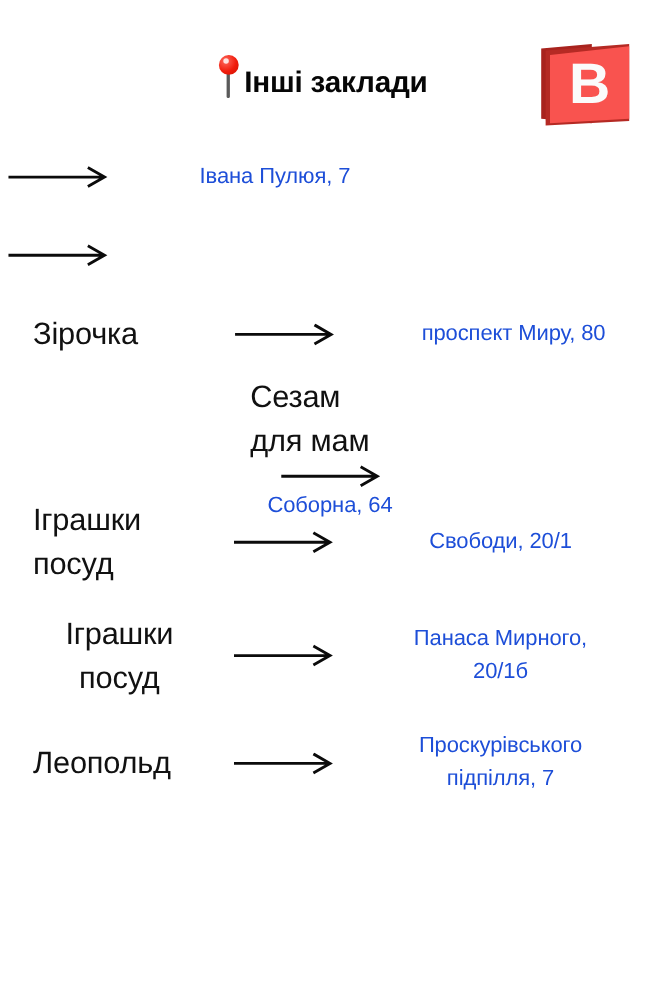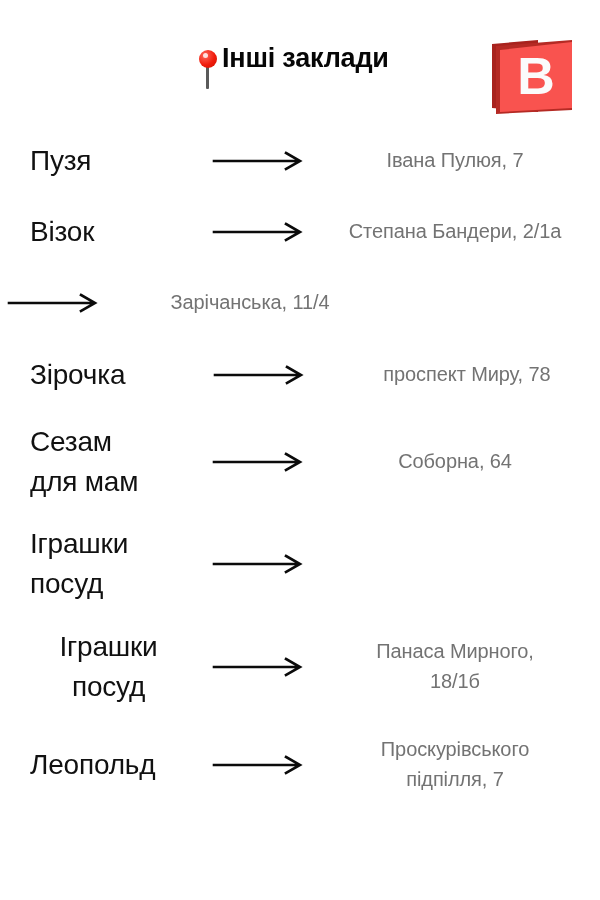--- a/index.html
+++ b/index.html
@@ -18,21 +18,21 @@
   
   .header {
     position: relative;
     height: 118px;
   }
   .header-title-wrap {
     position: absolute;
     left: 196px;
     top: 45px;
     display: flex;
-    align-items: flex-start;
+    align-items: flex-end;
     gap: 2px;
   }
   .pin-icon {
     width: 24px;
     height: 40px;
     position: relative;
     display: inline-block;
     flex: 0 0 auto;
     margin-top: 4px;
   }
@@ -91,21 +91,21 @@
   }
   .row {
     display: flex;
     align-items: center;
     width: 600px;
   }
   .row.r1 { height: 71px; }
   .row.r2 { height: 71px; }
   .row.r3 { height: 71px; }
   .row.r4 { height: 74px; gap: 23px; }
-  .row.r5 { height: 100px; }
+  .row.r5 { height: 100px; flex-direction: column; }
   .row.r6 { height: 103px; }
   .row.r7 { height: 104px; }
   .row.r8 { height: 92px; justify-content: center; }
 
   .cell-name {
     width: 205px;
     padding-left: 30px;
     box-sizing: border-box;
     font-size: 28px;
     font-weight: 300;
@@ -126,21 +126,21 @@
   }
   .cell-arrow svg { display: block; }
 
   .cell-addr {
     width: 290px;
     box-sizing: border-box;
     padding: 0 8px;
     text-align: center;
     font-size: 20px;
     font-weight: 400;
-    color: #737373;
+    color: #1d4ed8;
     line-height: 1.48;
     letter-spacing: -0.1px;
   }
   .cell-addr .line { display: block; }
 </style>
 </head>
 <body>
 
 <div class="header">
 
@@ -160,69 +160,50 @@
       <polygon points="14,12 86,4 86,70 14,74" fill="#f9534f"></polygon>
       <text x="50" y="56" font-family="'Liberation Sans', sans-serif" font-size="52" font-weight="bold" fill="#fbfbfb" text-anchor="middle">B</text>
     </svg>
   </div>
 
 </div>
 
 <div class="list">
 
   <div class="row r1">
-    <div class="cell-name">
-      <span class="line">Пузя</span>
-    </div>
     <div class="cell-arrow">
       <svg width="96" height="24" viewBox="0 0 96 24">
           <path d="M2 12 H86 M74 4 L88 12 L74 20" fill="none" stroke="#0b0b0b" stroke-width="2.6" stroke-linecap="square" stroke-linejoin="miter"></path>
         </svg>
     </div>
     <div class="cell-addr">
       <span class="line">Івана Пулюя, 7</span>
     </div>
   </div>
 
-  <div class="row r2">
-    <div class="cell-name">
-      <span class="line">Візок</span>
-    </div>
-    <div class="cell-arrow">
-      <svg width="96" height="24" viewBox="0 0 96 24">
-          <path d="M2 12 H86 M74 4 L88 12 L74 20" fill="none" stroke="#0b0b0b" stroke-width="2.6" stroke-linecap="square" stroke-linejoin="miter"></path>
-        </svg>
-    </div>
-    <div class="cell-addr">
-      <span class="line">Степана Бандери, 2/1а</span>
-    </div>
-  </div>
 
   <div class="row r3">
     <div class="cell-arrow">
       <svg width="96" height="24" viewBox="0 0 96 24">
           <path d="M2 12 H86 M74 4 L88 12 L74 20" fill="none" stroke="#0b0b0b" stroke-width="2.6" stroke-linecap="square" stroke-linejoin="miter"></path>
         </svg>
     </div>
-    <div class="cell-addr">
-      <span class="line">Зарічанська, 11/4</span>
-    </div>
   </div>
 
   <div class="row r4">
     <div class="cell-name">
       <span class="line">Зірочка</span>
     </div>
     <div class="cell-arrow">
       <svg width="96" height="24" viewBox="0 0 96 24">
           <path d="M2 12 H86 M74 4 L88 12 L74 20" fill="none" stroke="#0b0b0b" stroke-width="2.6" stroke-linecap="square" stroke-linejoin="miter"></path>
         </svg>
     </div>
     <div class="cell-addr">
-      <span class="line">проспект Миру, 78</span>
+      <span class="line">проспект Миру, 80</span>
     </div>
   </div>
 
   <div class="row r5">
     <div class="cell-name">
       <span class="line">Сезам</span>
       <span class="line">для мам</span>
     </div>
     <div class="cell-arrow">
       <svg width="96" height="24" viewBox="0 0 96 24">
@@ -236,36 +217,39 @@
 
   <div class="row r6">
     <div class="cell-name">
       <span class="line">Іграшки</span>
       <span class="line">посуд</span>
     </div>
     <div class="cell-arrow">
       <svg width="96" height="24" viewBox="0 0 96 24">
           <path d="M2 12 H86 M74 4 L88 12 L74 20" fill="none" stroke="#0b0b0b" stroke-width="2.6" stroke-linecap="square" stroke-linejoin="miter"></path>
         </svg>
+    </div>
+    <div class="cell-addr">
+      <span class="line">Свободи, 20/1</span>
     </div>
   </div>
 
   <div class="row r7">
     <div class="cell-name center">
       <span class="line">Іграшки</span>
       <span class="line">посуд</span>
     </div>
     <div class="cell-arrow">
       <svg width="96" height="24" viewBox="0 0 96 24">
           <path d="M2 12 H86 M74 4 L88 12 L74 20" fill="none" stroke="#0b0b0b" stroke-width="2.6" stroke-linecap="square" stroke-linejoin="miter"></path>
         </svg>
     </div>
     <div class="cell-addr">
       <span class="line">Панаса Мирного,</span>
-      <span class="line">18/1б</span>
+      <span class="line">20/1б</span>
     </div>
   </div>
 
   <div class="row r8">
     <div class="cell-name">
       <span class="line">Леопольд</span>
     </div>
     <div class="cell-arrow">
       <svg width="96" height="24" viewBox="0 0 96 24">
           <path d="M2 12 H86 M74 4 L88 12 L74 20" fill="none" stroke="#0b0b0b" stroke-width="2.6" stroke-linecap="square" stroke-linejoin="miter"></path>

